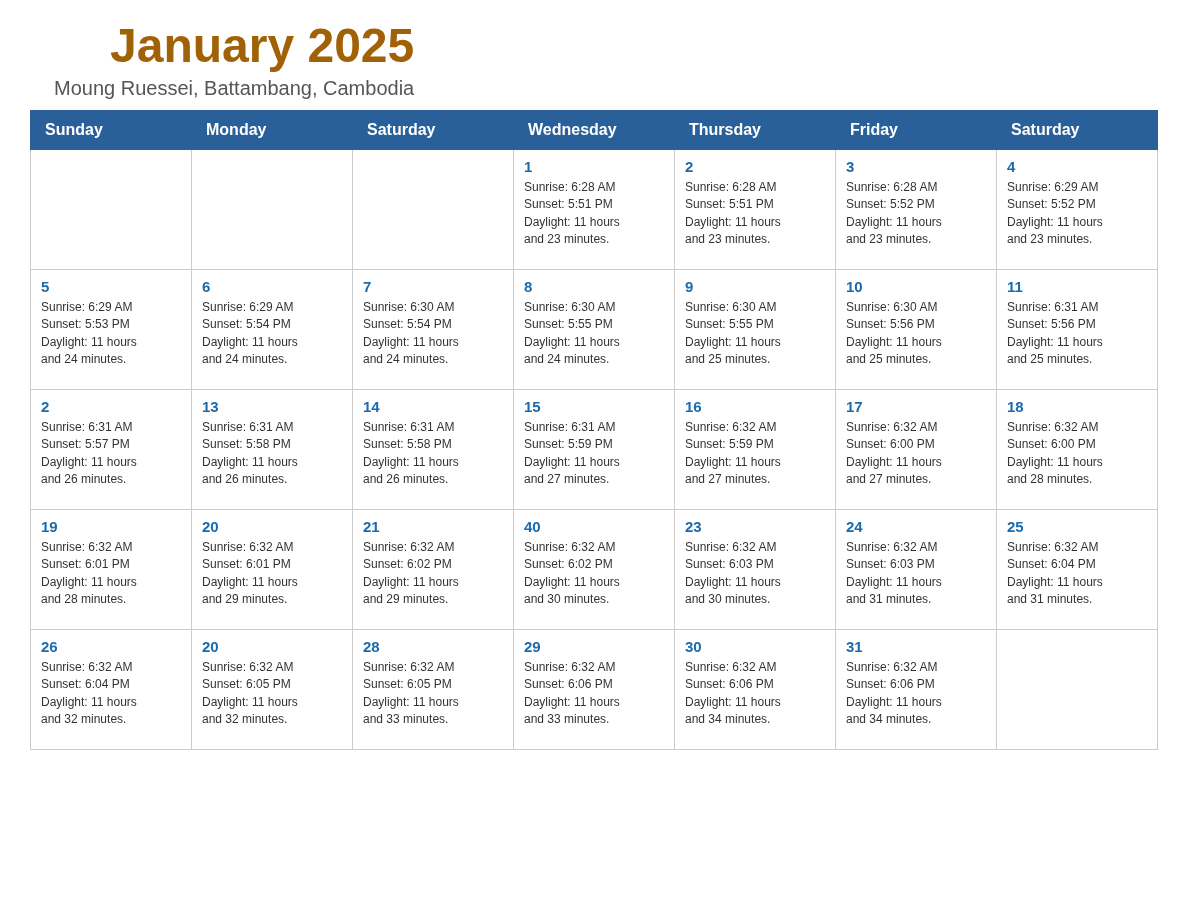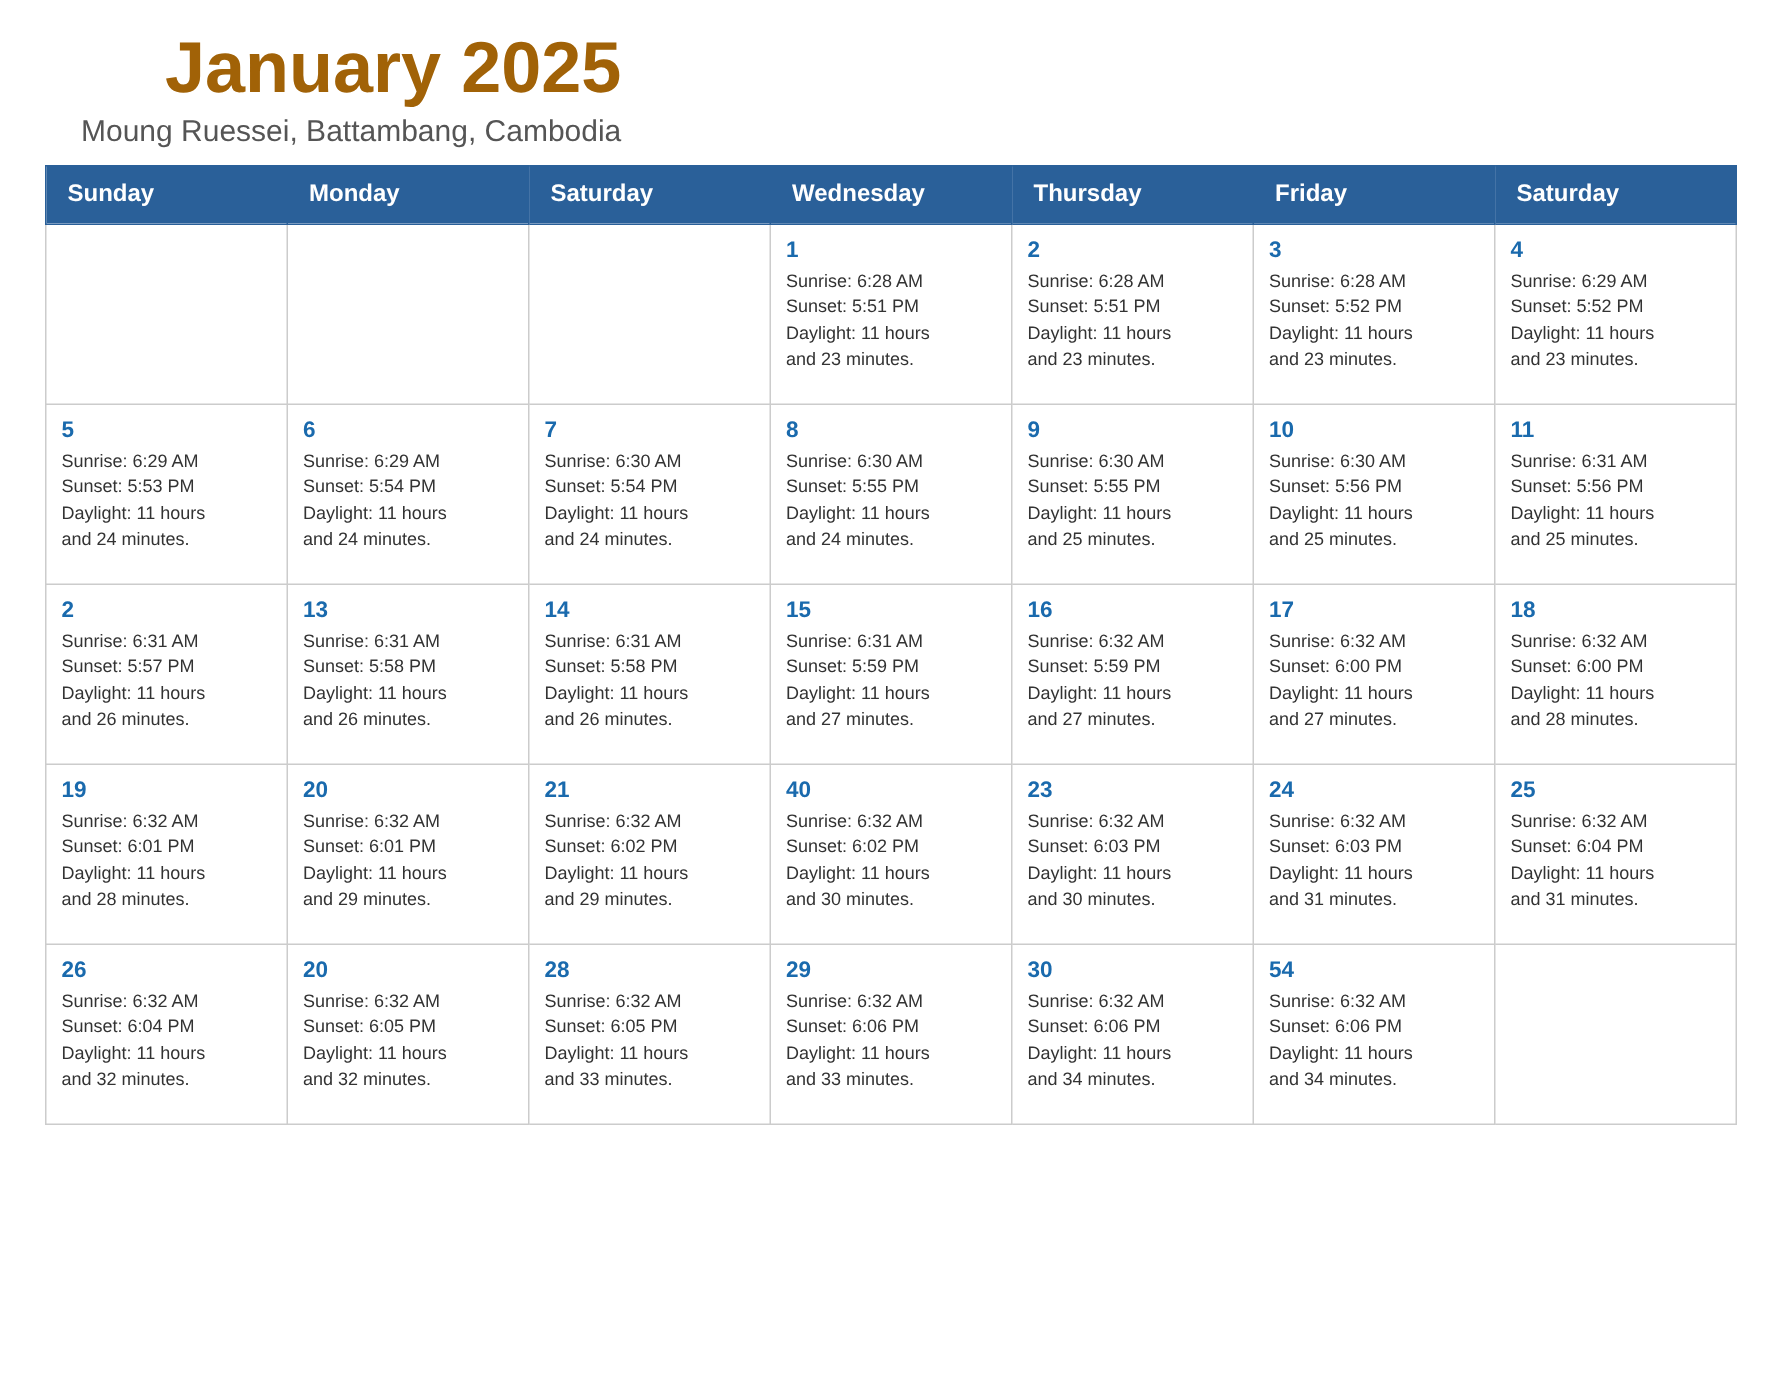--- a/index.html
+++ b/index.html
@@ -333,21 +333,21 @@
 and 33 minutes.</div>
         </td>
         <td>
           <span class="day-number">30</span>
           <div class="day-info" style="white-space: pre-line;">Sunrise: 6:32 AM
 Sunset: 6:06 PM
 Daylight: 11 hours
 and 34 minutes.</div>
         </td>
         <td>
-          <span class="day-number">54</span>
+          <span class="day-number">31</span>
           <div class="day-info" style="white-space: pre-line;">Sunrise: 6:32 AM
 Sunset: 6:06 PM
 Daylight: 11 hours
 and 34 minutes.</div>
         </td>
         <td class="empty-cell"></td>
       </tr>
     </tbody>
 </table>
 

